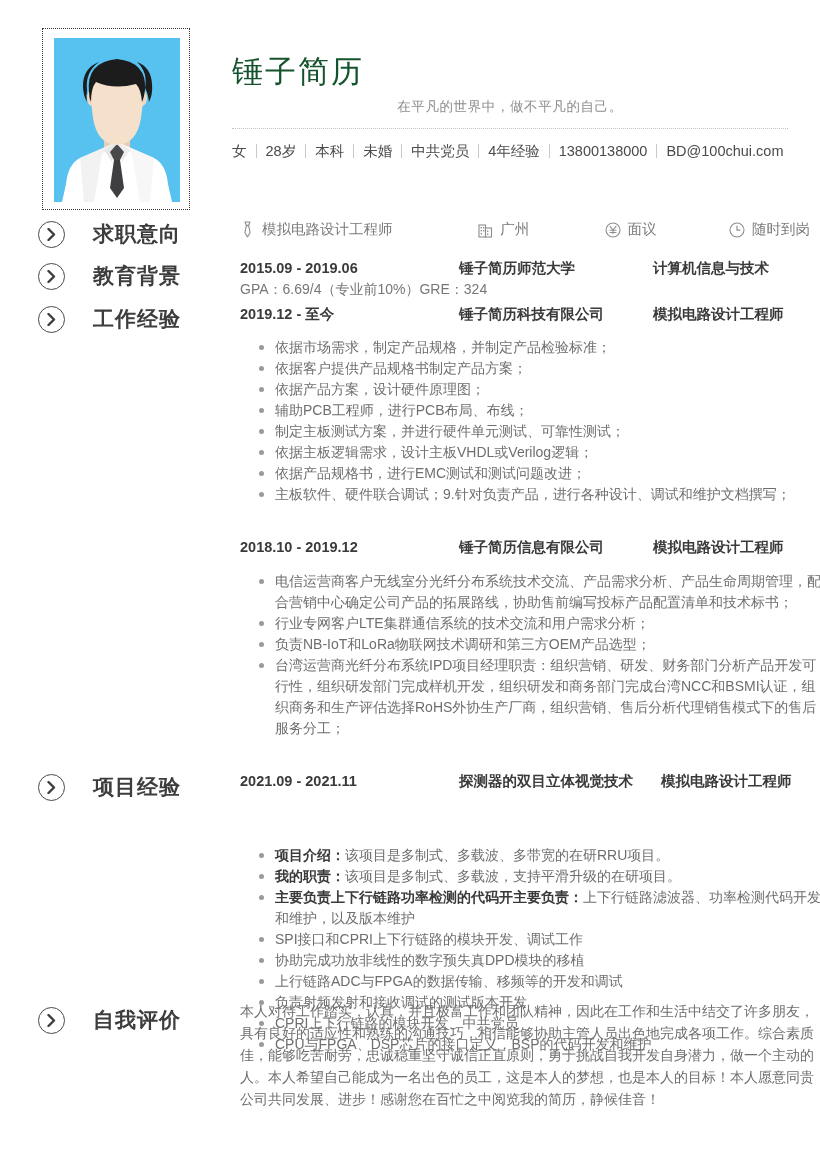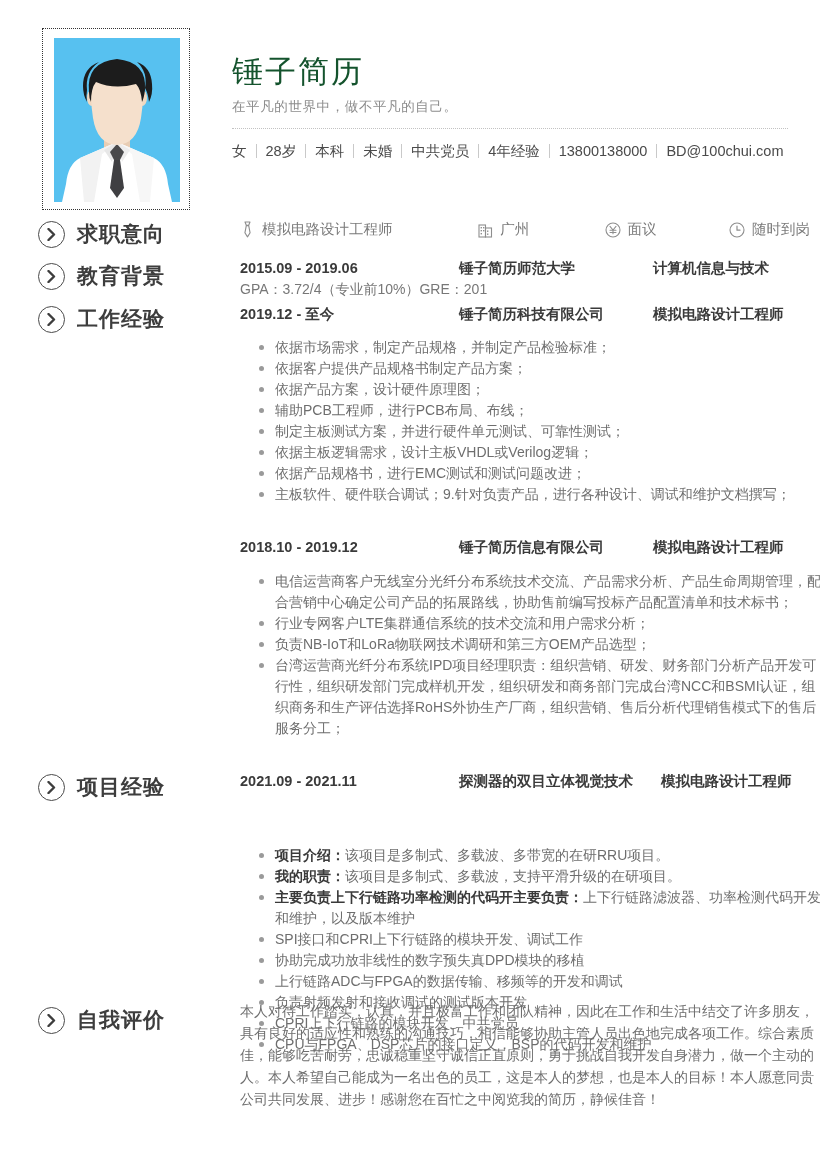--- a/index.html
+++ b/index.html
@@ -57,21 +57,21 @@
     position: absolute;
     left: 0;
     top: 0;
     width: 222px;
   }
   .side-item {
     position: absolute;
     left: 38px;
     display: flex;
     align-items: center;
-    gap: 12px;
+    gap: 28px;
     white-space: nowrap;
   }
   .chev-circle {
     width: 27px;
     height: 27px;
     border: 1.4px solid #4a4a4a;
     border-radius: 50%;
     display: flex;
     align-items: center;
     justify-content: center;
@@ -107,20 +107,21 @@
     color: #14532d;
     letter-spacing: 2px;
     line-height: 1.15;
     margin: 0;
   }
   .resume-subtitle {
     font-size: 13.5px;
     color: #8c8c8c;
     margin: 8px 0 0 0;
     letter-spacing: 0.6px;
+    text-align: center;
   }
   .dotted-rule {
     margin-top: 12px;
     border-top: 1px dotted #c2c2c2;
     height: 0;
     width: 556px;
   }
   .meta-line {
     margin-top: 13px;
     font-size: 14.5px;
@@ -364,21 +365,21 @@
         </svg>
         <span>随时到岗</span>
       </span>
     </div>
 
     <div class="entry-head" style="top:259px">
       <span class="c-date">2015.09 - 2019.06</span>
       <span class="c-org" style="width:190px">锤子简历师范大学</span>
       <span class="c-role">计算机信息与技术</span>
     </div>
-    <div class="sub-line" style="top:281px">GPA：3.72/4（专业前10%）GRE：201</div>
+    <div class="sub-line" style="top:281px">GPA：6.69/4（专业前10%）GRE：324</div>
 
     <div class="entry-head" style="top:305px">
       <span class="c-date">2019.12 - 至今</span>
       <span class="c-org" style="width:190px">锤子简历科技有限公司</span>
       <span class="c-role">模拟电路设计工程师</span>
     </div>
     <ul class="bullets" style="top:325px">
       <li>依据市场需求，制定产品规格，并制定产品检验标准；</li>
       <li>依据客户提供产品规格书制定产品方案；</li>
       <li>依据产品方案，设计硬件原理图；</li>

